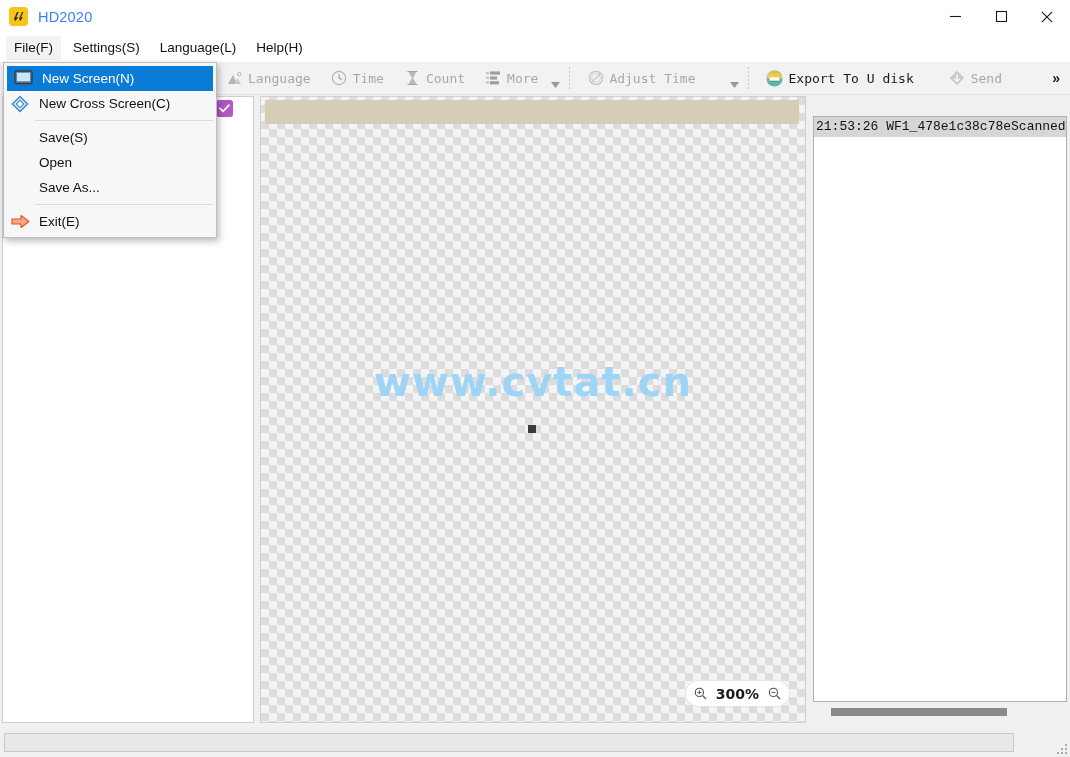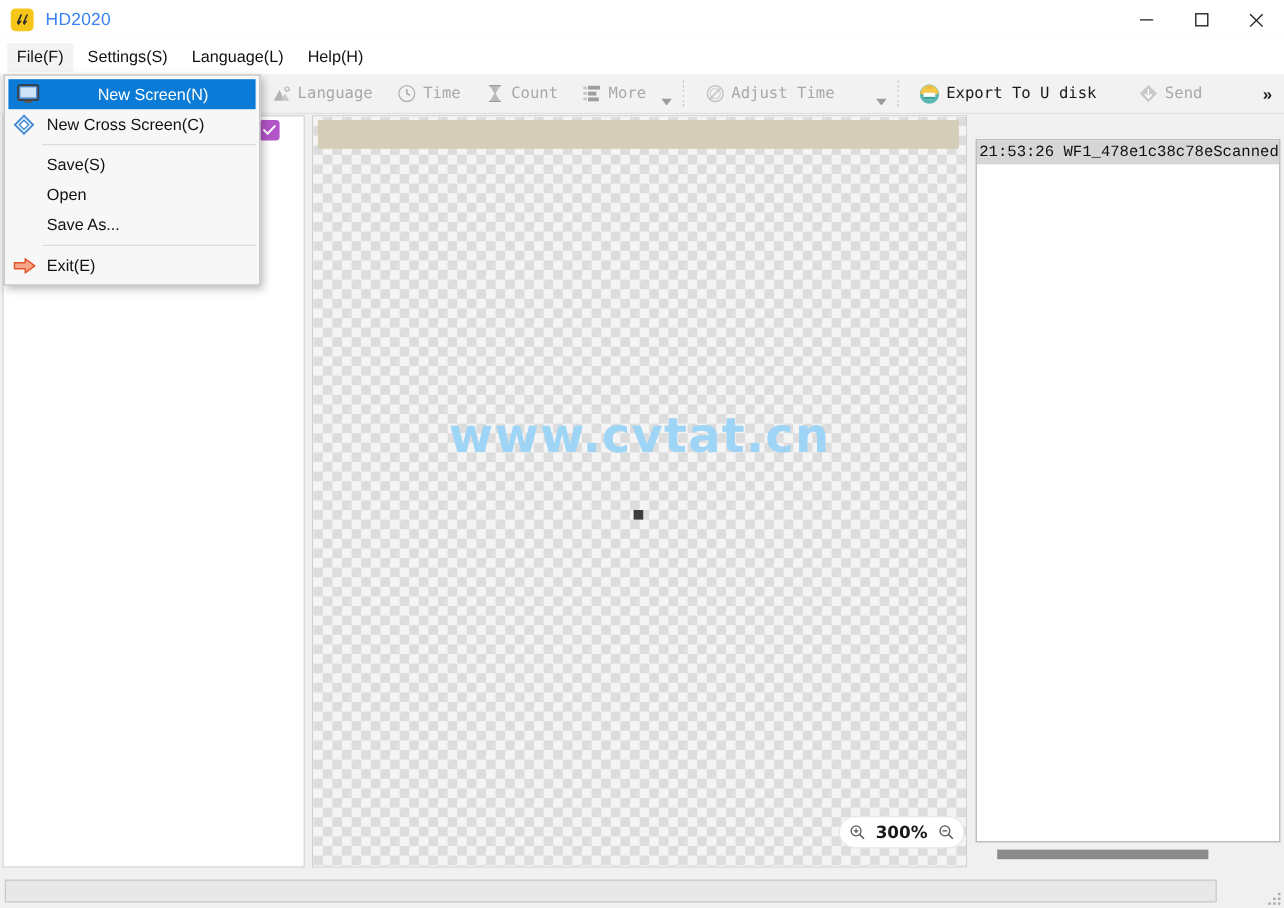--- a/index.html
+++ b/index.html
@@ -118,32 +118,32 @@
       linear-gradient(45deg, #dcdcdc 25%, transparent 25%, transparent 75%, #dcdcdc 75%),
       linear-gradient(45deg, #dcdcdc 25%, transparent 25%, transparent 75%, #dcdcdc 75%);
     background-size: 16px 16px;
     background-position: 0 0, 8px 8px;
   }
   .canvas-ruler {
     position: absolute; left: 4px; top: 3px; width: 534px; height: 24px;
     background: #d4cdb8;
   }
   .canvas-watermark {
-    position: absolute; left: 0; right: 0; top: 244px;
+    position: absolute; left: 0; right: 0; top: 262px;
     text-align: center;
     font-size: 40px; font-weight: bold; letter-spacing: 1px;
     color: #9ed4f5;
     font-family: "DejaVu Sans", sans-serif;
   }
   .canvas-marker {
     position: absolute; left: 267px; top: 328px;
     width: 8px; height: 8px; background: #3c3c3c;
   }
   .zoom-pill {
-    position: absolute; right: 2px; bottom: 16px;
+    position: absolute; right: 16px; bottom: 16px;
     height: 25px; padding: 0 8px;
     background: #ffffff; border-radius: 13px;
     display: flex; align-items: center; gap: 8px;
     box-shadow: 0 0 0 1px #e6e6e6;
   }
   .zoom-pill .zi { width: 14px; height: 14px; display:flex; align-items:center; justify-content:center; }
   .zoom-pill .zi svg { display:block; }
   .zoom-val { font-size: 14px; font-weight: bold; color: #1a1a1a; font-family: "DejaVu Sans", sans-serif; }
 
   .right-splitter {
@@ -212,21 +212,21 @@
     box-shadow: 2px 3px 7px rgba(0,0,0,.28);
     padding: 3px 0;
     z-index: 50;
   }
   .dd-item {
     position: relative;
     height: 25px; display: flex; align-items: center;
     font-size: 13.5px; color: #111;
     padding-left: 35px;
   }
-  .dd-item.highlight { background: #0a7bd6; color: #ffffff; margin: 0 3px; justify-content: center; }
+  .dd-item.highlight { background: #0a7bd6; color: #ffffff; margin: 0 3px; }
   .dd-ico {
     position: absolute; left: 6px; top: 50%; transform: translateY(-50%);
     width: 20px; height: 20px; display: flex; align-items:center; justify-content:center;
   }
   .dd-ico svg { display:block; }
   .dd-sep { height: 1px; background: #dcdcdc; margin: 4px 3px 4px 31px; }
 </style>
 </head>
 <body>
 

